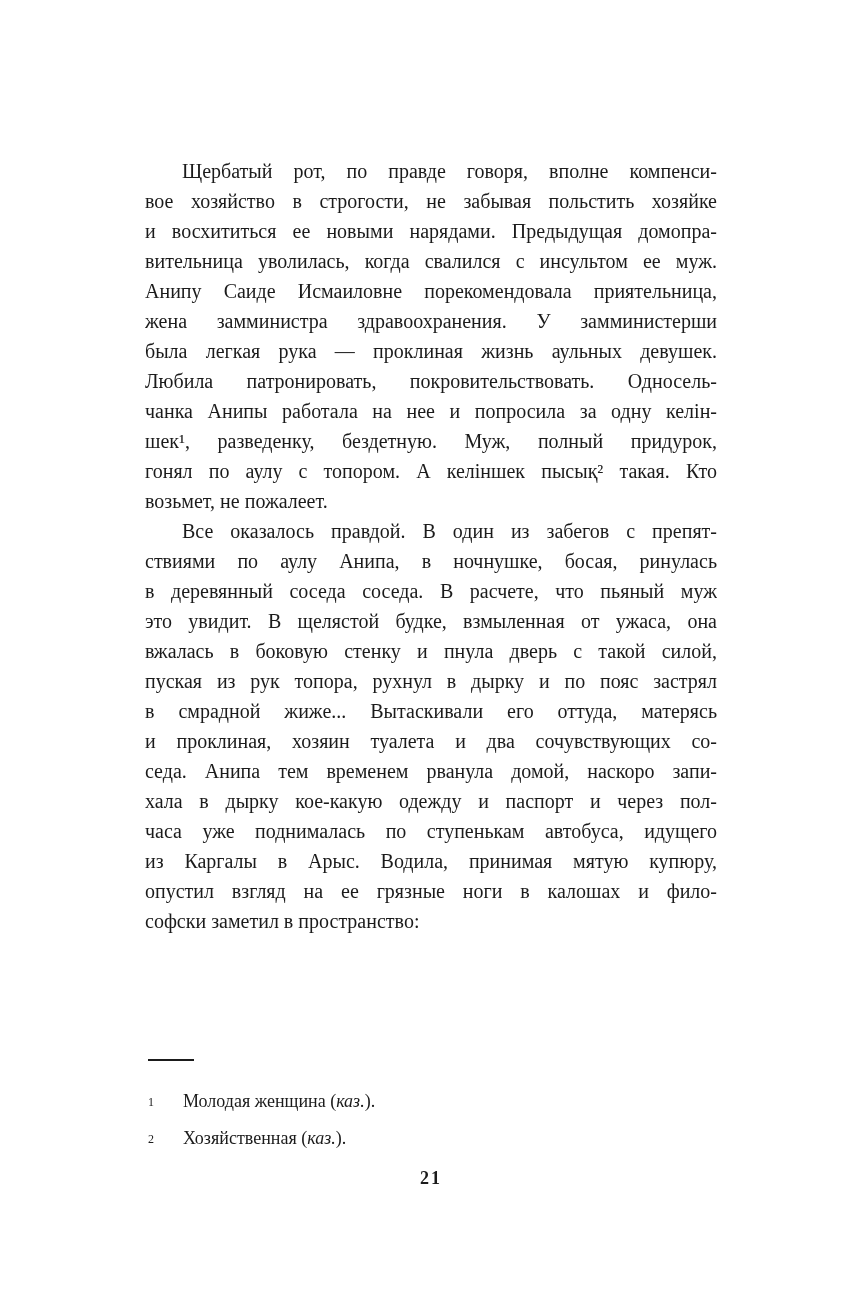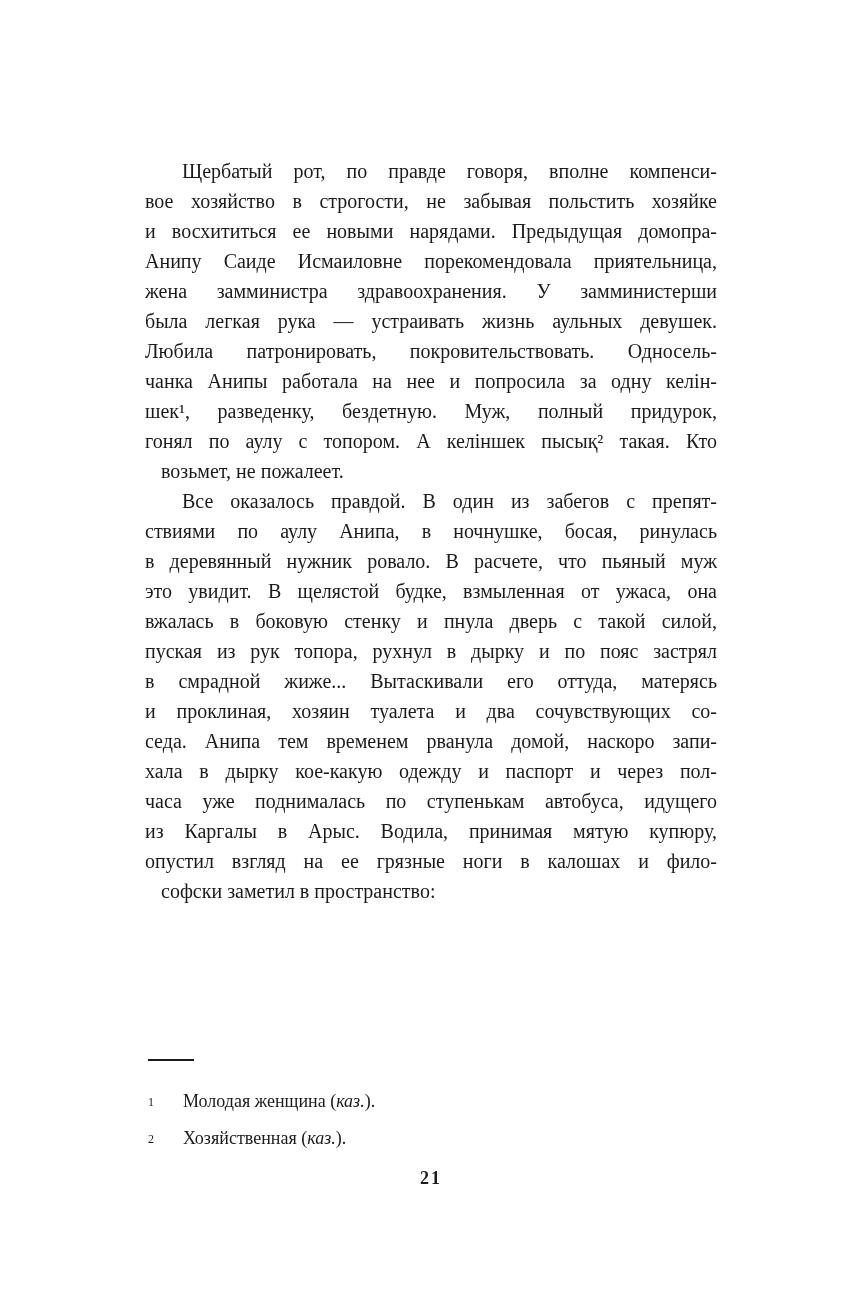--- a/index.html
+++ b/index.html
@@ -34,21 +34,20 @@
     height: 30px;
     overflow: hidden;
     white-space: nowrap;
   }
   .line.first {
     padding-left: 37px;
   }
   .line.last {
     text-align: left;
     text-align-last: left;
-    margin-left: 16px;
   }
   .fn-rule {
     position: absolute;
     left: 148px;
     top: 1059px;
     width: 46px;
     border-top: 2px solid #1b1b1b;
   }
   .footnotes {
     position: absolute;
@@ -85,31 +84,32 @@
   }
 </style>
 </head>
 <body>
 
 <div class="page">
   <div class="body-text">
       <div class="line first">Щербатый рот, по правде говоря, вполне компенси-</div>
       <div class="line">вое хозяйство в строгости, не забывая польстить хозяйке</div>
       <div class="line">и восхититься ее новыми нарядами. Предыдущая домопра-</div>
+      <div class="line">вительница уволилась, когда свалился с инсультом ее муж.</div>
       <div class="line">Анипу Саиде Исмаиловне порекомендовала приятельница,</div>
       <div class="line">жена замминистра здравоохранения. У замминистерши</div>
-      <div class="line">была легкая рука — устраивать жизнь аульных девушек.</div>
+      <div class="line">была легкая рука — проклиная жизнь аульных девушек.</div>
       <div class="line">Любила патронировать, покровительствовать. Односель-</div>
       <div class="line">чанка Анипы работала на нее и попросила за одну келін-</div>
       <div class="line">шек¹, разведенку, бездетную. Муж, полный придурок,</div>
       <div class="line">гонял по аулу с топором. А келіншек пысық² такая. Кто</div>
       <div class="line last">возьмет, не пожалеет.</div>
       <div class="line first">Все оказалось правдой. В один из забегов с препят-</div>
       <div class="line">ствиями по аулу Анипа, в ночнушке, босая, ринулась</div>
-      <div class="line">в деревянный нужник ровало. В расчете, что пьяный муж</div>
+      <div class="line">в деревянный соседа соседа. В расчете, что пьяный муж</div>
       <div class="line">это увидит. В щелястой будке, взмыленная от ужаса, она</div>
       <div class="line">вжалась в боковую стенку и пнула дверь с такой силой,</div>
       <div class="line">пуская из рук топора, рухнул в дырку и по пояс застрял</div>
       <div class="line">в смрадной жиже... Вытаскивали его оттуда, матерясь</div>
       <div class="line">и проклиная, хозяин туалета и два сочувствующих со-</div>
       <div class="line">седа. Анипа тем временем рванула домой, наскоро запи-</div>
       <div class="line">хала в дырку кое-какую одежду и паспорт и через пол-</div>
       <div class="line">часа уже поднималась по ступенькам автобуса, идущего</div>
       <div class="line">из Каргалы в Арыс. Водила, принимая мятую купюру,</div>
       <div class="line">опустил взгляд на ее грязные ноги в калошах и фило-</div>

